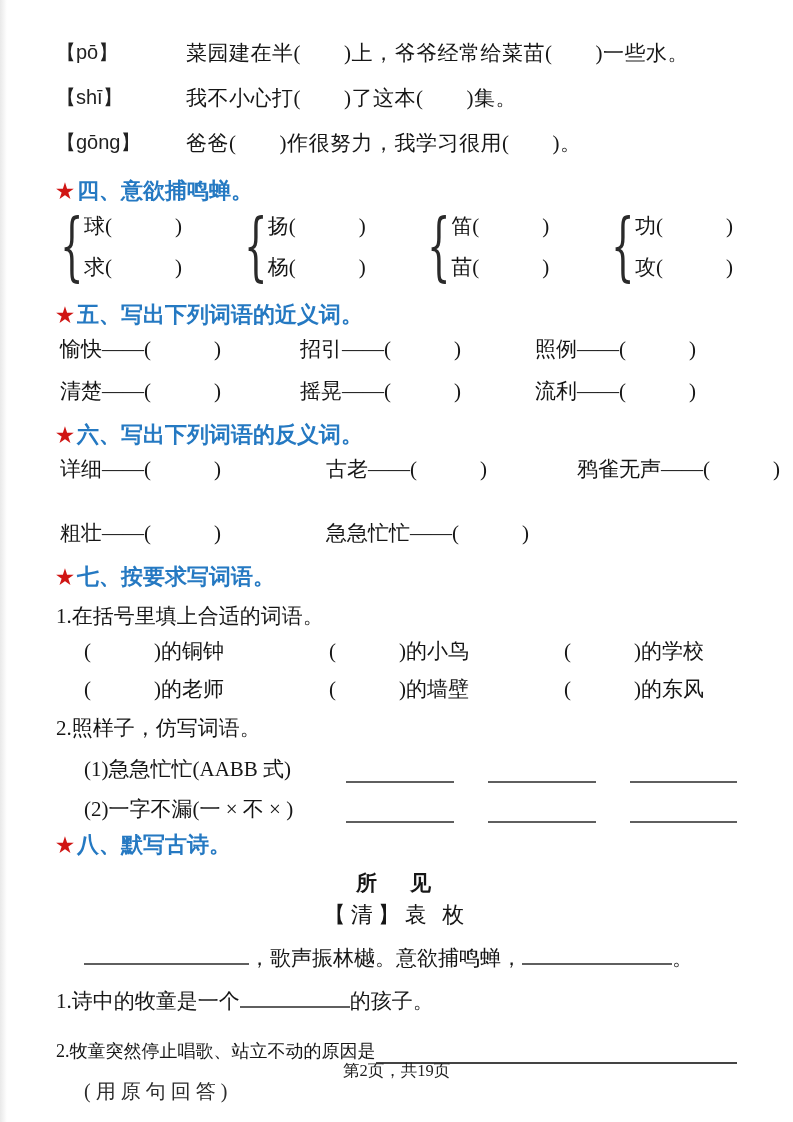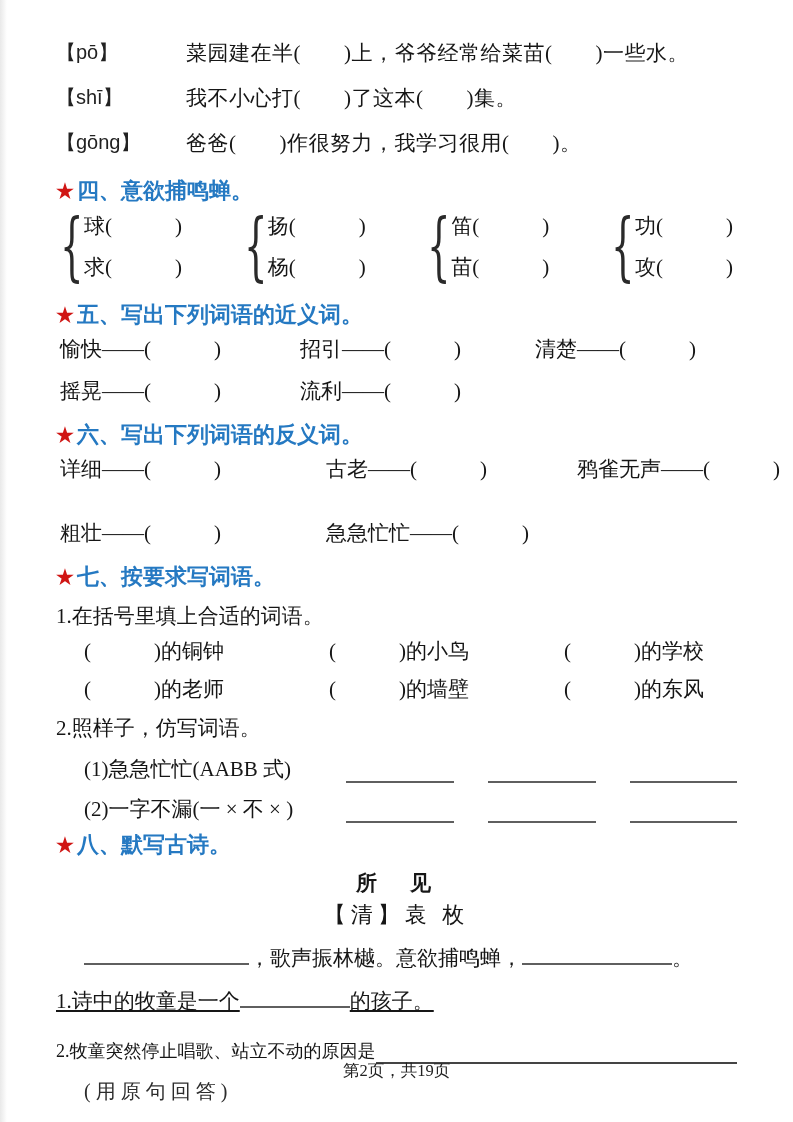--- a/index.html
+++ b/index.html
@@ -43,21 +43,21 @@
   .pattern-label{width:238px;white-space:nowrap;}
   .uline{display:inline-block;border-bottom:2px solid #5f5f5f;height:20px;}
   .u112{width:112px;margin-left:34px;}
   .u165{width:165px;}
   .u150{width:150px;}
   .u110{width:110px;}
   
   .poem-title{margin-top:8px;text-align:center;font-size:21px;font-weight:700;letter-spacing:6px;line-height:32px;}
   .poem-author{text-align:center;font-size:22px;letter-spacing:5px;line-height:32px;}
   .poem-line{margin-top:10px;padding-left:28px;font-size:21px;line-height:34px;white-space:nowrap;}
-  .q-line{margin-top:8px;font-size:21px;line-height:36px;white-space:nowrap;text-decoration:underline;}
+  .q-line{margin-top:8px;font-size:21px;line-height:36px;white-space:nowrap;}
   .q-flex{display:flex;align-items:center;font-size:18px;line-height:34px;margin-top:15px;}
   .q-flex .fill-rest{flex:1;border-bottom:2px solid #444;height:24px;}
   .answer-note{margin-top:10px;padding-left:28px;font-size:20px;letter-spacing:5px;color:#2c2c2c;}
   .page-footer{position:absolute;left:0;bottom:40px;width:100%;text-align:center;font-size:16.5px;color:#222;}
 </style>
 </head>
 <body>
 
 <div class="page">
 
@@ -104,20 +104,21 @@
         <div class="brace-line"><span>功</span><span>(　　　)</span></div>
         <div class="brace-line"><span>攻</span><span>(　　　)</span></div>
       </div>
     </div>
   </div>
 
   <h2 class="sec-head mt16"><span class="star">★</span><span>五、写出下列词语的近义词。</span></h2>
   <div class="pair-grid grid5">
     <span class="pair-cell">愉快——(　　　)</span>
     <span class="pair-cell">招引——(　　　)</span>
+    <span class="pair-cell">照例——(　　　)</span>
     <span class="pair-cell">清楚——(　　　)</span>
     <span class="pair-cell">摇晃——(　　　)</span>
     <span class="pair-cell">流利——(　　　)</span>
   </div>
 
   <h2 class="sec-head mt16"><span class="star">★</span><span>六、写出下列词语的反义词。</span></h2>
   <div class="pair-grid grid6">
     <span class="pair-cell">详细——(　　　)</span>
     <span class="pair-cell">古老——(　　　)</span>
     <span class="pair-cell">鸦雀无声——(　　　)</span>

